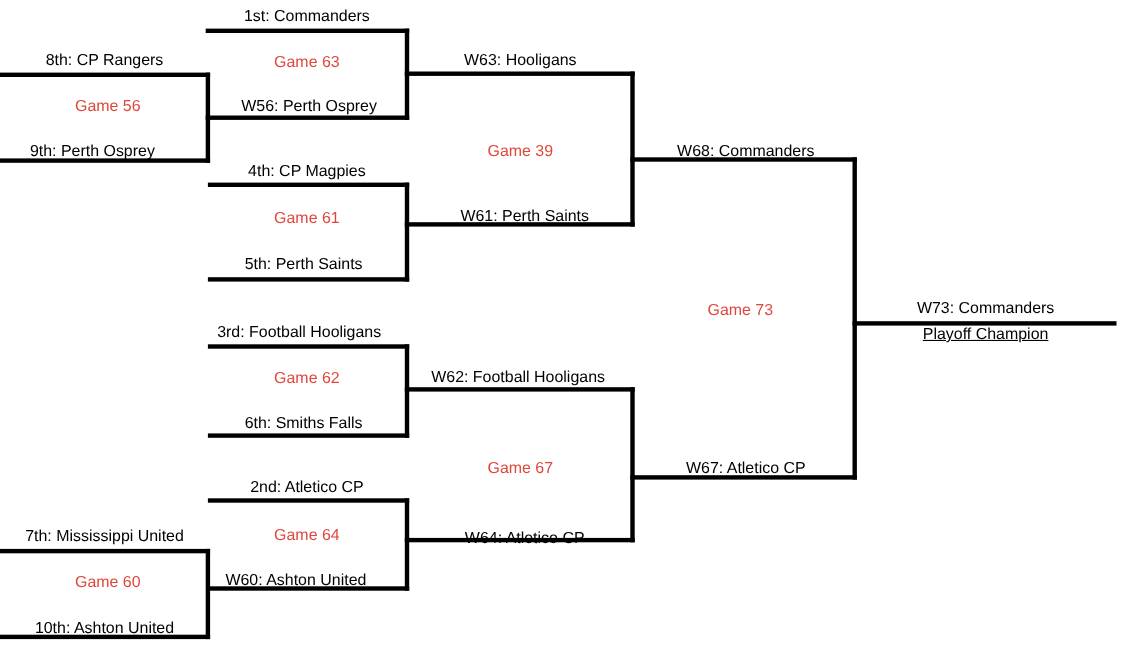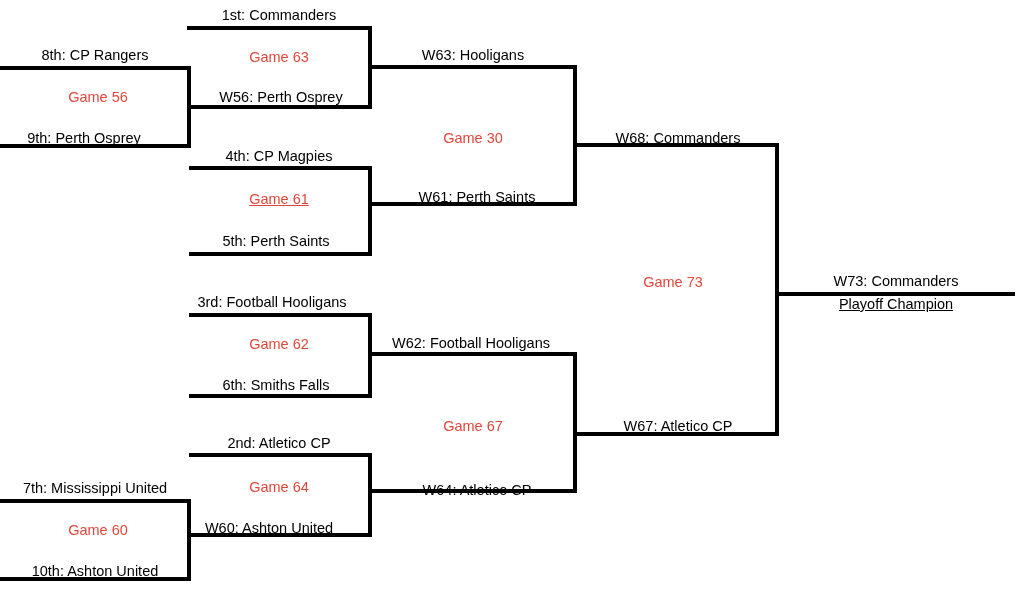--- a/index.html
+++ b/index.html
@@ -53,29 +53,29 @@
 
   <div class="lbl center" style="left:279px; top:8px;">1st: Commanders</div>
   <div class="lbl center game" style="left:279px; top:50px;">Game 63</div>
   <div class="lbl center" style="left:281px; top:90px;">W56: Perth Osprey</div>
 
   <div class="hline" style="left:189px; top:166px; width:183px;"></div>
   <div class="hline" style="left:189px; top:252px; width:183px;"></div>
   <div class="vline" style="left:368px; top:166px; height:90px;"></div>
 
   <div class="lbl center" style="left:279px; top:149px;">4th: CP Magpies</div>
-  <div class="lbl center game" style="left:279px; top:192px;text-decoration:underline;">Game 61</div>
+  <div class="lbl center game" style="left:279px; top:192px;">Game 61</div>
   <div class="lbl center" style="left:276px; top:234px;">5th:  Perth Saints</div>
 
   <div class="hline" style="left:368px; top:65px; width:209px;"></div>
   <div class="hline" style="left:368px; top:202px; width:209px;"></div>
   <div class="vline" style="left:573px; top:65px; height:141px;"></div>
 
   <div class="lbl center" style="left:473px; top:48px;">W63: Hooligans</div>
-  <div class="lbl center game" style="left:473px; top:131px;">Game 30</div>
+  <div class="lbl center game" style="left:473px; top:131px;">Game 39</div>
   <div class="lbl center" style="left:477px; top:190px;">W61: Perth Saints</div>
 
   <div class="hline" style="left:189px; top:313px; width:183px;"></div>
   <div class="hline" style="left:189px; top:394px; width:183px;"></div>
   <div class="vline" style="left:368px; top:313px; height:85px;"></div>
 
   <div class="lbl center" style="left:272px; top:295px;">3rd: Football Hooligans</div>
   <div class="lbl center game" style="left:279px; top:337px;">Game 62</div>
   <div class="lbl center" style="left:276px; top:378px;">6th: Smiths Falls</div>
 

